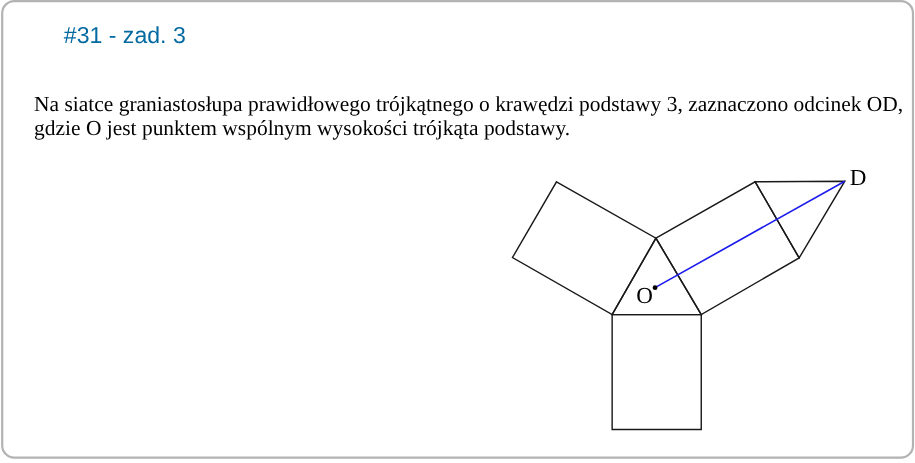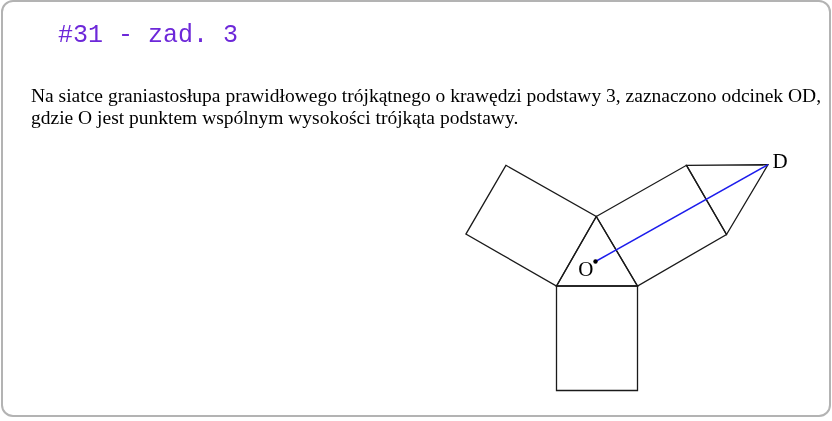--- a/index.html
+++ b/index.html
@@ -17,23 +17,23 @@
     width: 826px;
     height: 413px;
     border: 2px solid #b3b3b3;
     border-radius: 12px;
     background: #ffffff;
   }
   .title {
     position: absolute;
     left: 55px;
     top: 19px;
-    font-family: Liberation Mono, monospace;
-    font-size: 25px;
-    color: #6d28d9;
+    font-family: Liberation Sans, sans-serif;
+    font-size: 21px;
+    color: #0369a1;
     white-space: nowrap;
   }
   .problem-text {
     position: absolute;
     left: 8px;
     top: 83px;
     width: 822px;
     font-family: "Liberation Serif", serif;
     font-size: 19.5px;
     line-height: 22.4px;

